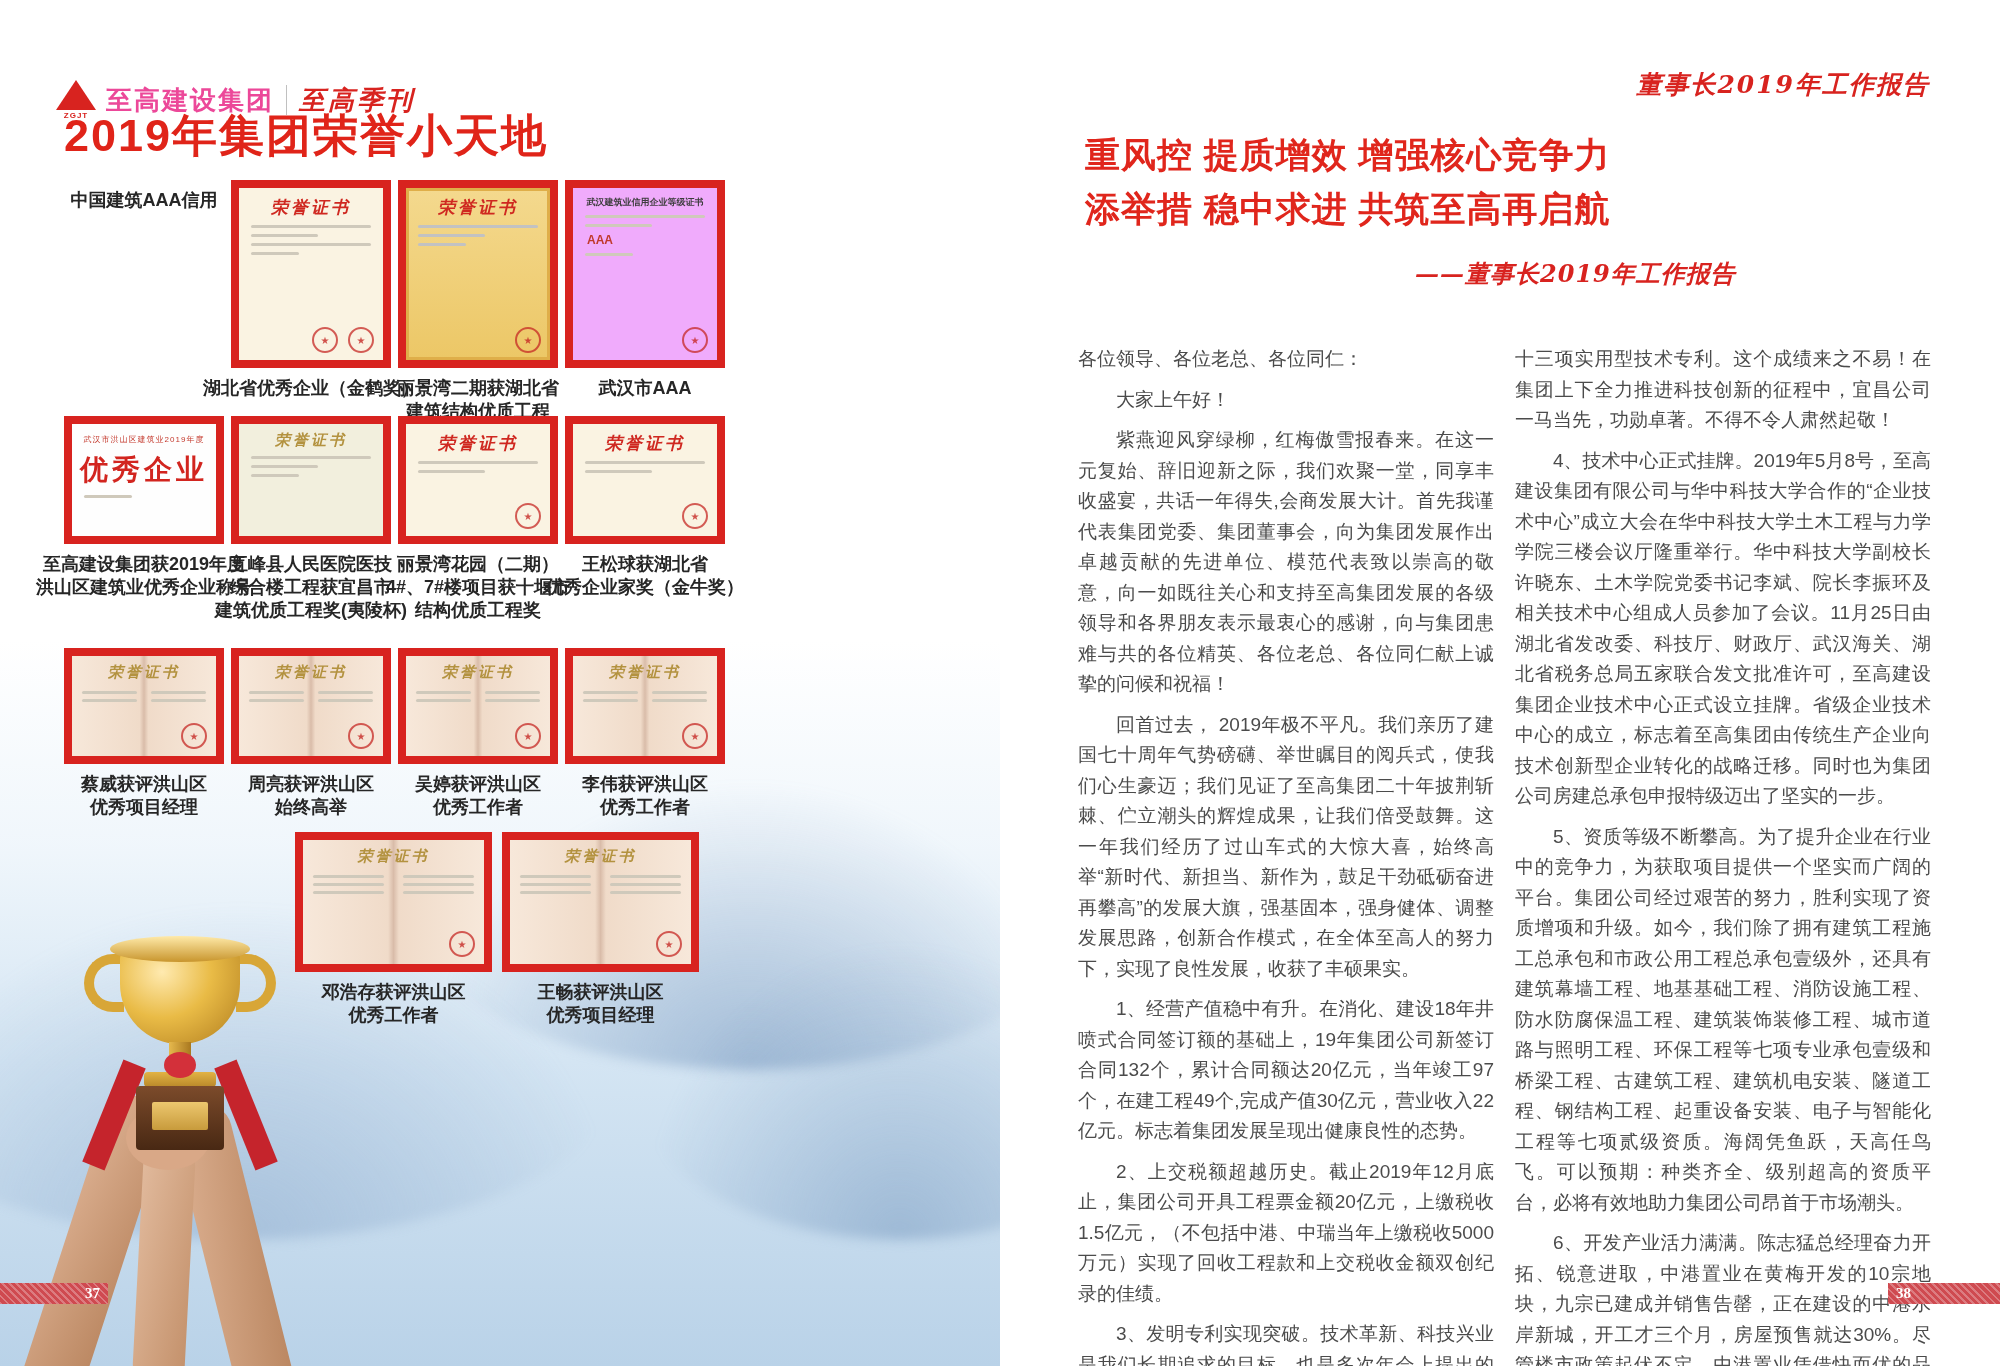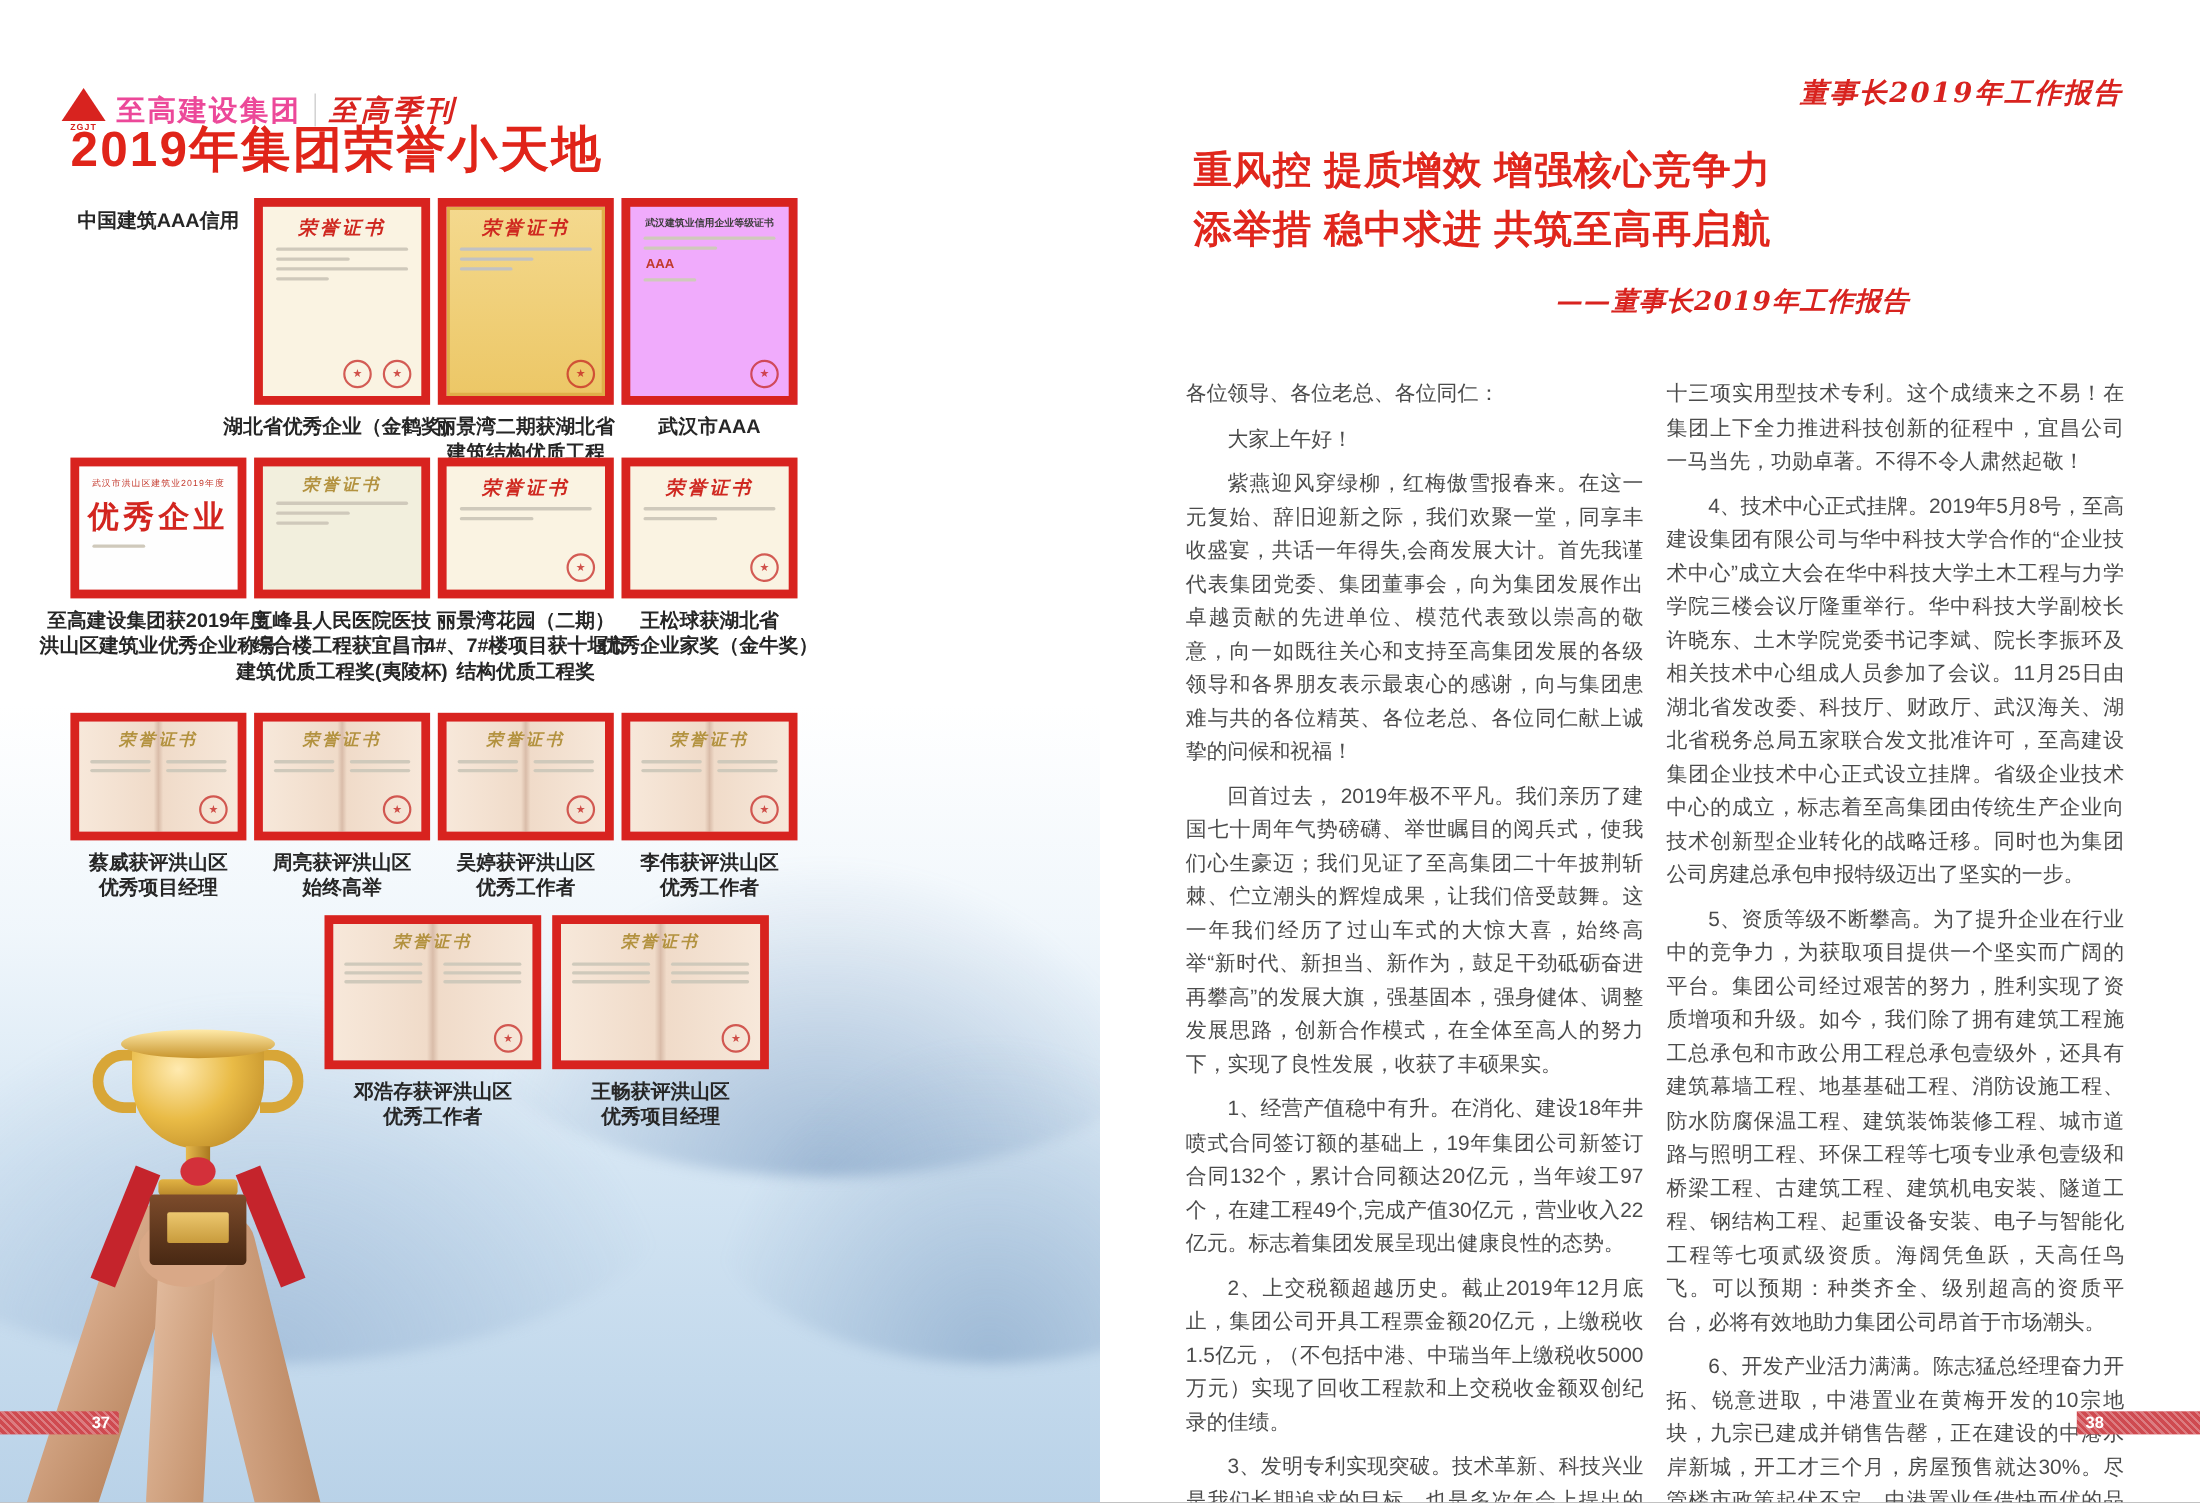--- a/index.html
+++ b/index.html
@@ -100,21 +100,21 @@
   .plaque{position:absolute;left:142px;top:192px;width:56px;height:28px;border-radius:2px;
         background:linear-gradient(#ecc76f,#c89b3c);}
   .ribbon{position:absolute;width:24px;height:110px;background:#c5242c;top:150px;}
   .ribbon.l{left:92px;transform:rotate(22deg);}
   .ribbon.r{left:224px;transform:rotate(-22deg);}
   .bow{position:absolute;left:154px;top:142px;width:32px;height:26px;border-radius:50%;background:#d3303a;}
 
   
   .pageno{position:absolute;top:1283px;height:21px;display:flex;align-items:center;
           background:#cf4a50;color:#fff;font-size:15px;font-weight:bold;
-          background-image:repeating-linear-gradient(45deg,rgba(255,255,255,.28) 0 2px,transparent 2px 5px);}
+          background-image:repeating-linear-gradient(45deg,rgba(255,255,255,.28) 0 2px,transparent 2px 5px);font-family:Liberation Serif, serif;}
   #pn-left{left:0;width:108px;justify-content:flex-end;padding-right:8px;box-sizing:border-box;}
   #pn-right{left:888px;width:112px;justify-content:flex-start;padding-left:8px;box-sizing:border-box;}
 
   
   .corner-header{position:absolute;top:68px;right:70px;font-family:"DejaVu Serif",serif;
                  font-style:italic;font-weight:bold;font-size:25px;color:#d8231f;letter-spacing:2px;}
   .headline{position:absolute;left:85px;top:128px;font-size:35px;line-height:54px;font-weight:800;
             color:#e0261c;letter-spacing:1px;white-space:pre-line;}
   .byline{position:absolute;left:415px;top:258px;font-family:"DejaVu Serif",serif;font-style:italic;
           font-weight:bold;font-size:24px;color:#d8231f;letter-spacing:1px;}

